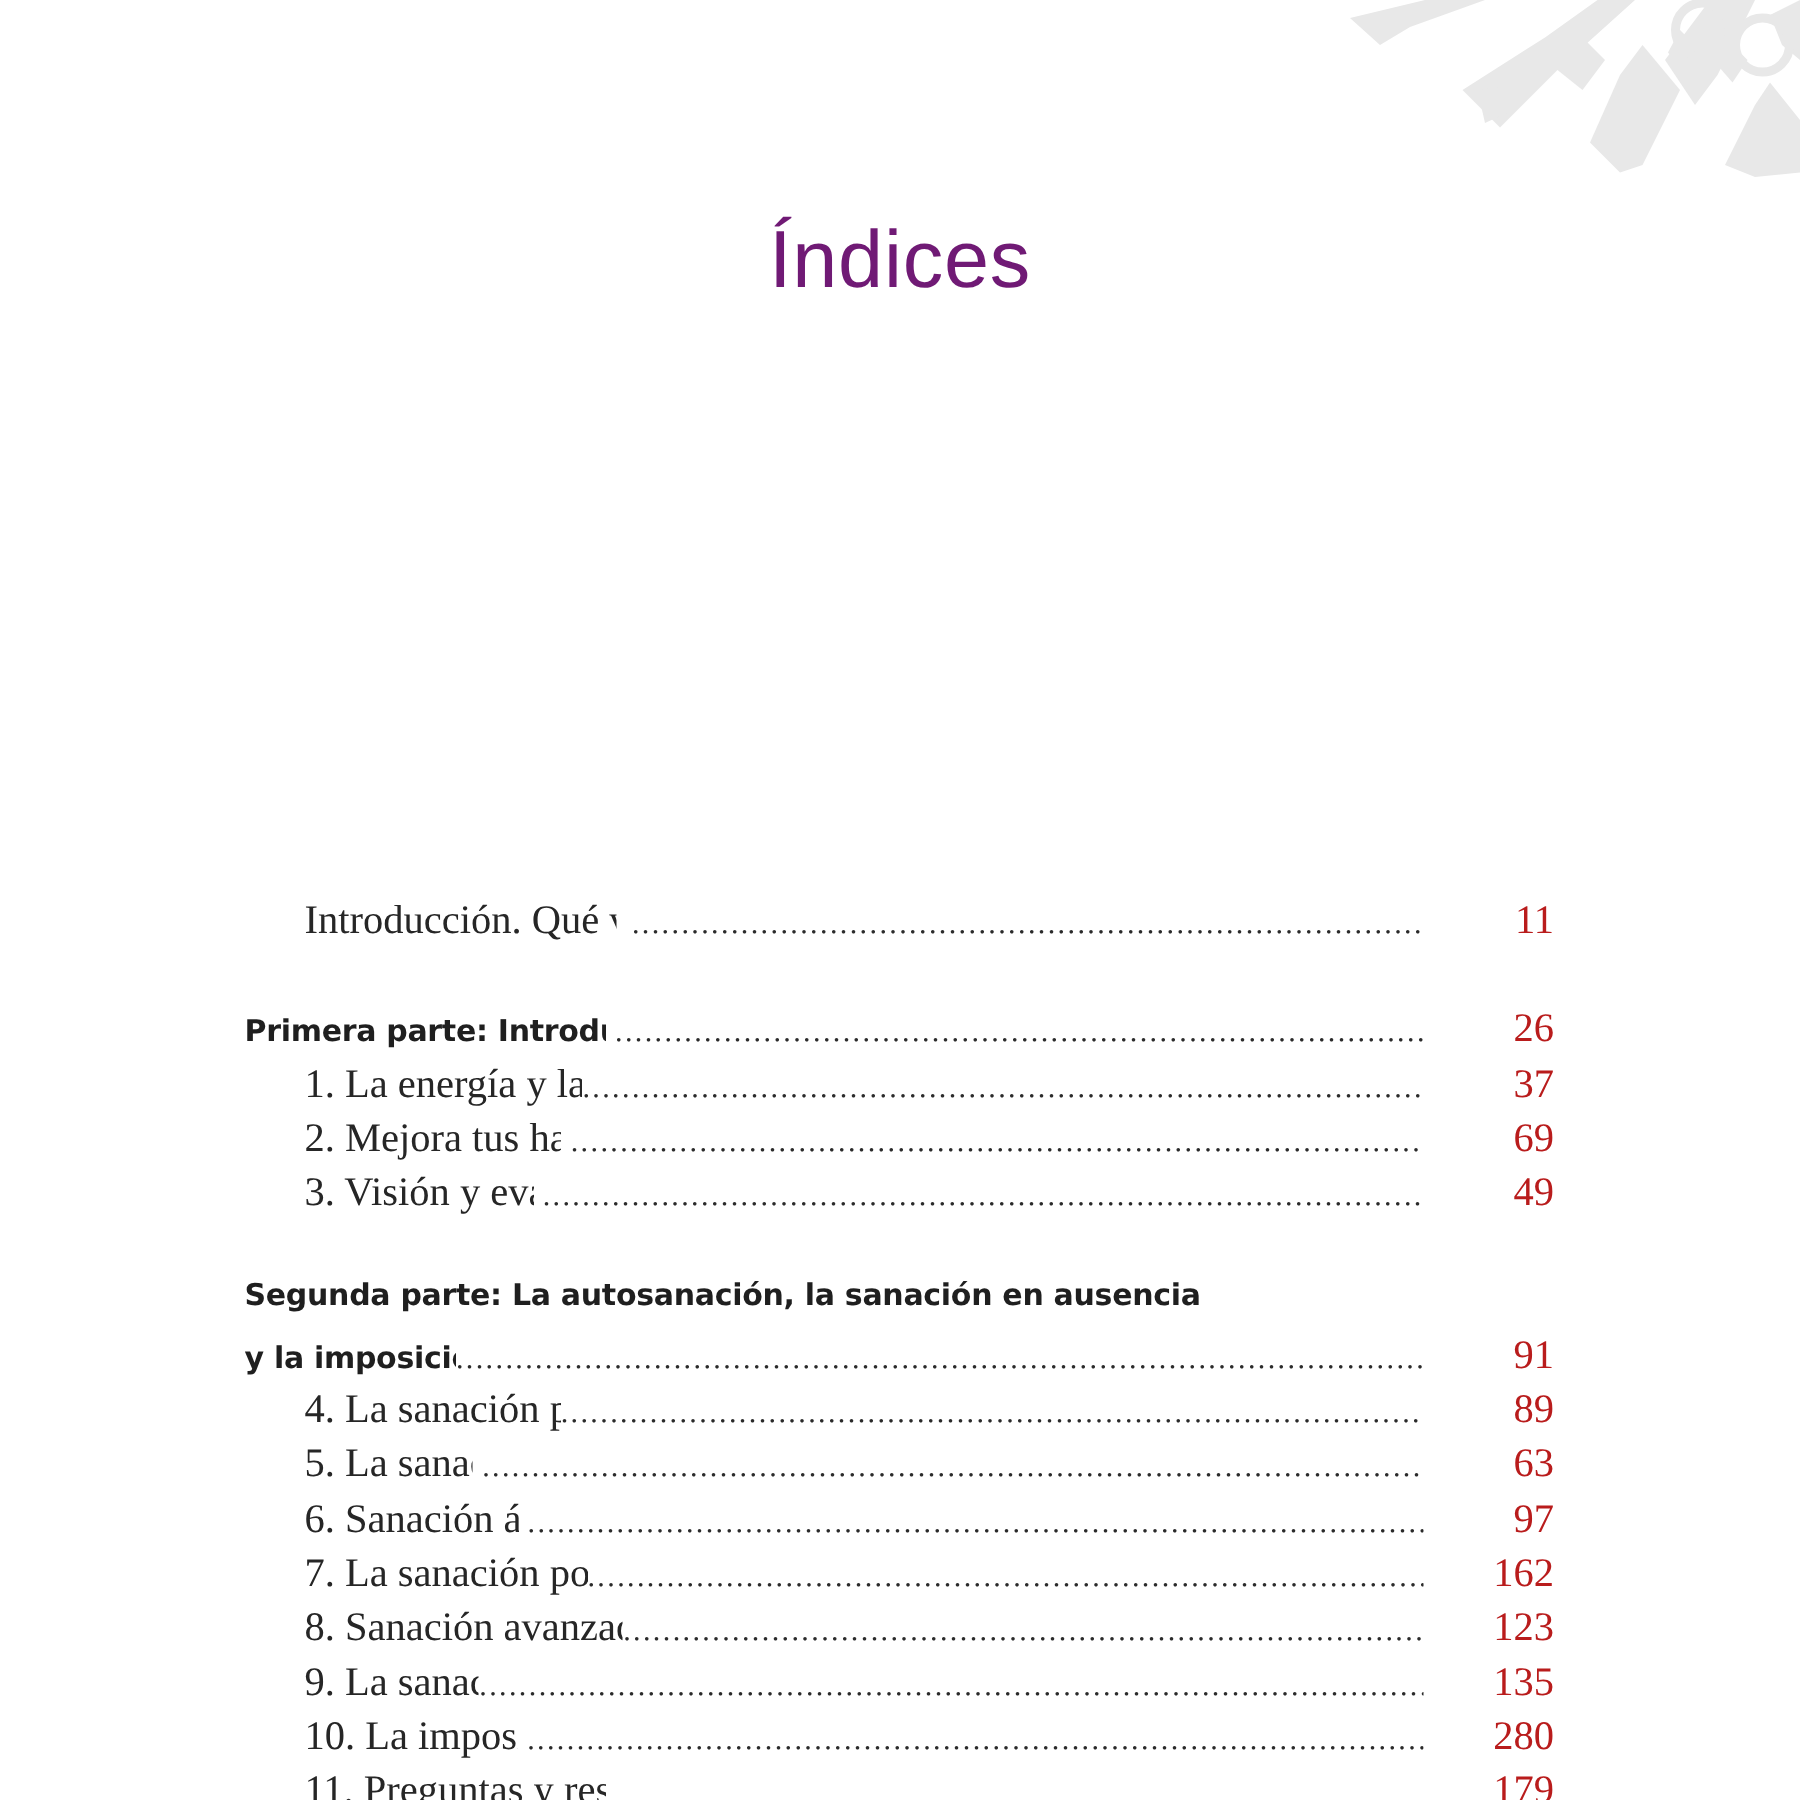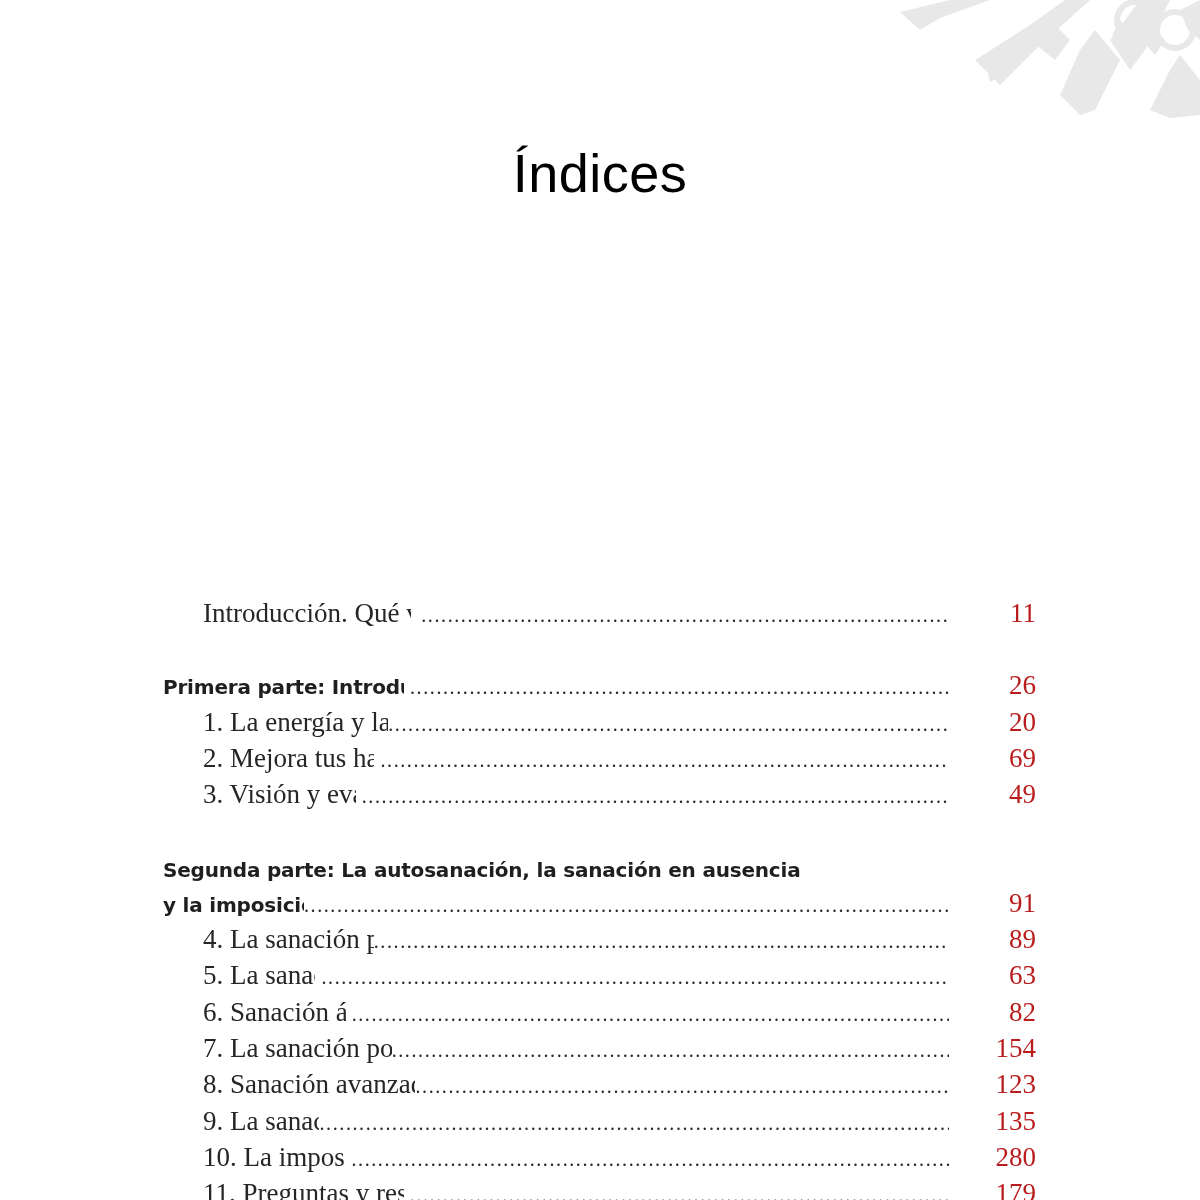--- a/index.html
+++ b/index.html
@@ -24,21 +24,21 @@
     .page-title {
       position: absolute;
       top: 142px;
       left: 0;
       width: 1200px;
       text-align: center;
       font-family: "Liberation Sans", "DejaVu Sans", sans-serif;
       font-weight: 300;
       font-size: 54px;
       letter-spacing: 0.5px;
-      color: #000000;
+      color: #701a75;
       margin: 0;
     }
     .toc {
       position: absolute;
       top: 598px;
       left: 163px;
       width: 873px;
     }
     .row {
       position: relative;
@@ -91,21 +91,21 @@
       height: 36px;
     }
     .row-inner {
       display: flex;
       align-items: baseline;
       width: 786px;
     }
     .part-first-line {
       height: 36.3px;
       display: flex;
-      align-items: center;
+      align-items: flex-start;
     }
   </style>
 </head>
 <body>
 
 <svg class="corner-ornament" viewBox="0 0 320 140" xmlns="http://www.w3.org/2000/svg">
   <g fill="#e8e8e8">
     <polygon points="20,12 70,0 110,0 60,18 40,30"></polygon>
     <polygon points="95,60 150,25 185,0 210,0 160,45 120,85"></polygon>
     <polygon points="180,95 200,50 215,30 240,60 215,110 200,115"></polygon>
@@ -140,21 +140,21 @@
       <span class="label sans">Primera parte: Introducción a la sanación espiritual</span>
       <span class="leader" style="margin-left:6px;"></span>
     </div>
     <span class="page">26</span>
   </div>
   <div class="row">
     <div class="row-inner">
       <span class="label serif indent">1. La energía y la conciencia sanadoras</span>
       <span class="leader"></span>
     </div>
-    <span class="page">20</span>
+    <span class="page">37</span>
   </div>
   <div class="row">
     <div class="row-inner">
       <span class="label serif indent">2. Mejora tus habilidades sanadoras</span>
       <span class="leader" style="margin-left:6px;"></span>
     </div>
     <span class="page">69</span>
   </div>
   <div class="row">
     <div class="row-inner">
@@ -188,28 +188,28 @@
       <span class="label serif indent">5. La sanación áurica</span>
       <span class="leader" style="margin-left:6px;"></span>
     </div>
     <span class="page">63</span>
   </div>
   <div class="row">
     <div class="row-inner">
       <span class="label serif indent">6. Sanación áurica avanzada</span>
       <span class="leader" style="margin-left:6px;"></span>
     </div>
-    <span class="page">82</span>
+    <span class="page">97</span>
   </div>
   <div class="row">
     <div class="row-inner">
       <span class="label serif indent">7. La sanación por medio de los chakras</span>
       <span class="leader"></span>
     </div>
-    <span class="page">154</span>
+    <span class="page">162</span>
   </div>
   <div class="row">
     <div class="row-inner">
       <span class="label serif indent">8. Sanación avanzada por medio de los chakras</span>
       <span class="leader"></span>
     </div>
     <span class="page">123</span>
   </div>
   <div class="row">
     <div class="row-inner">

